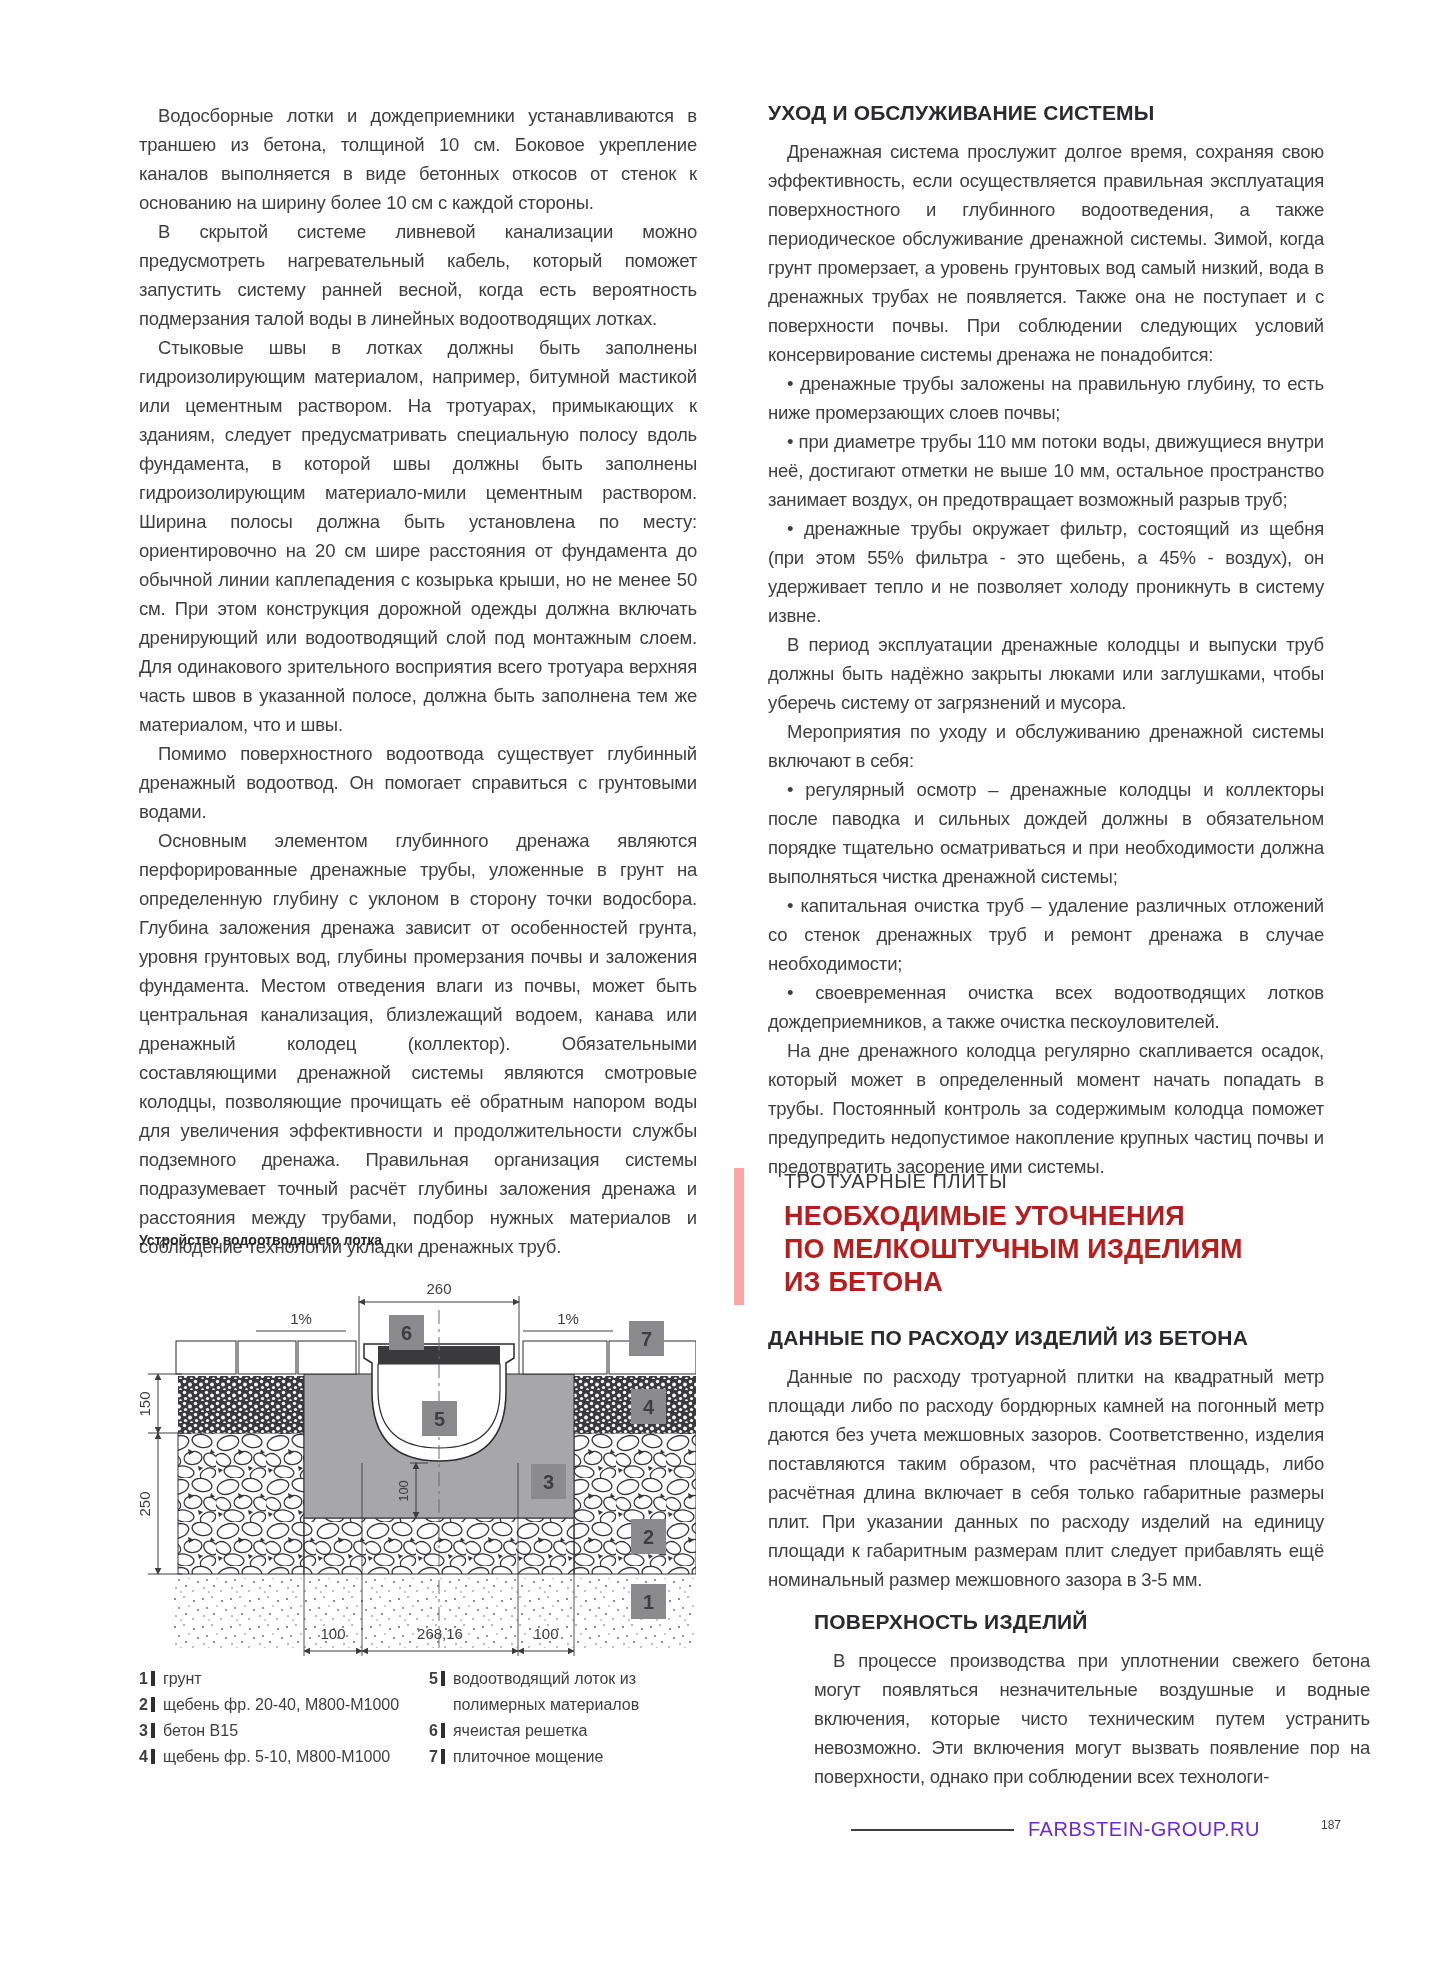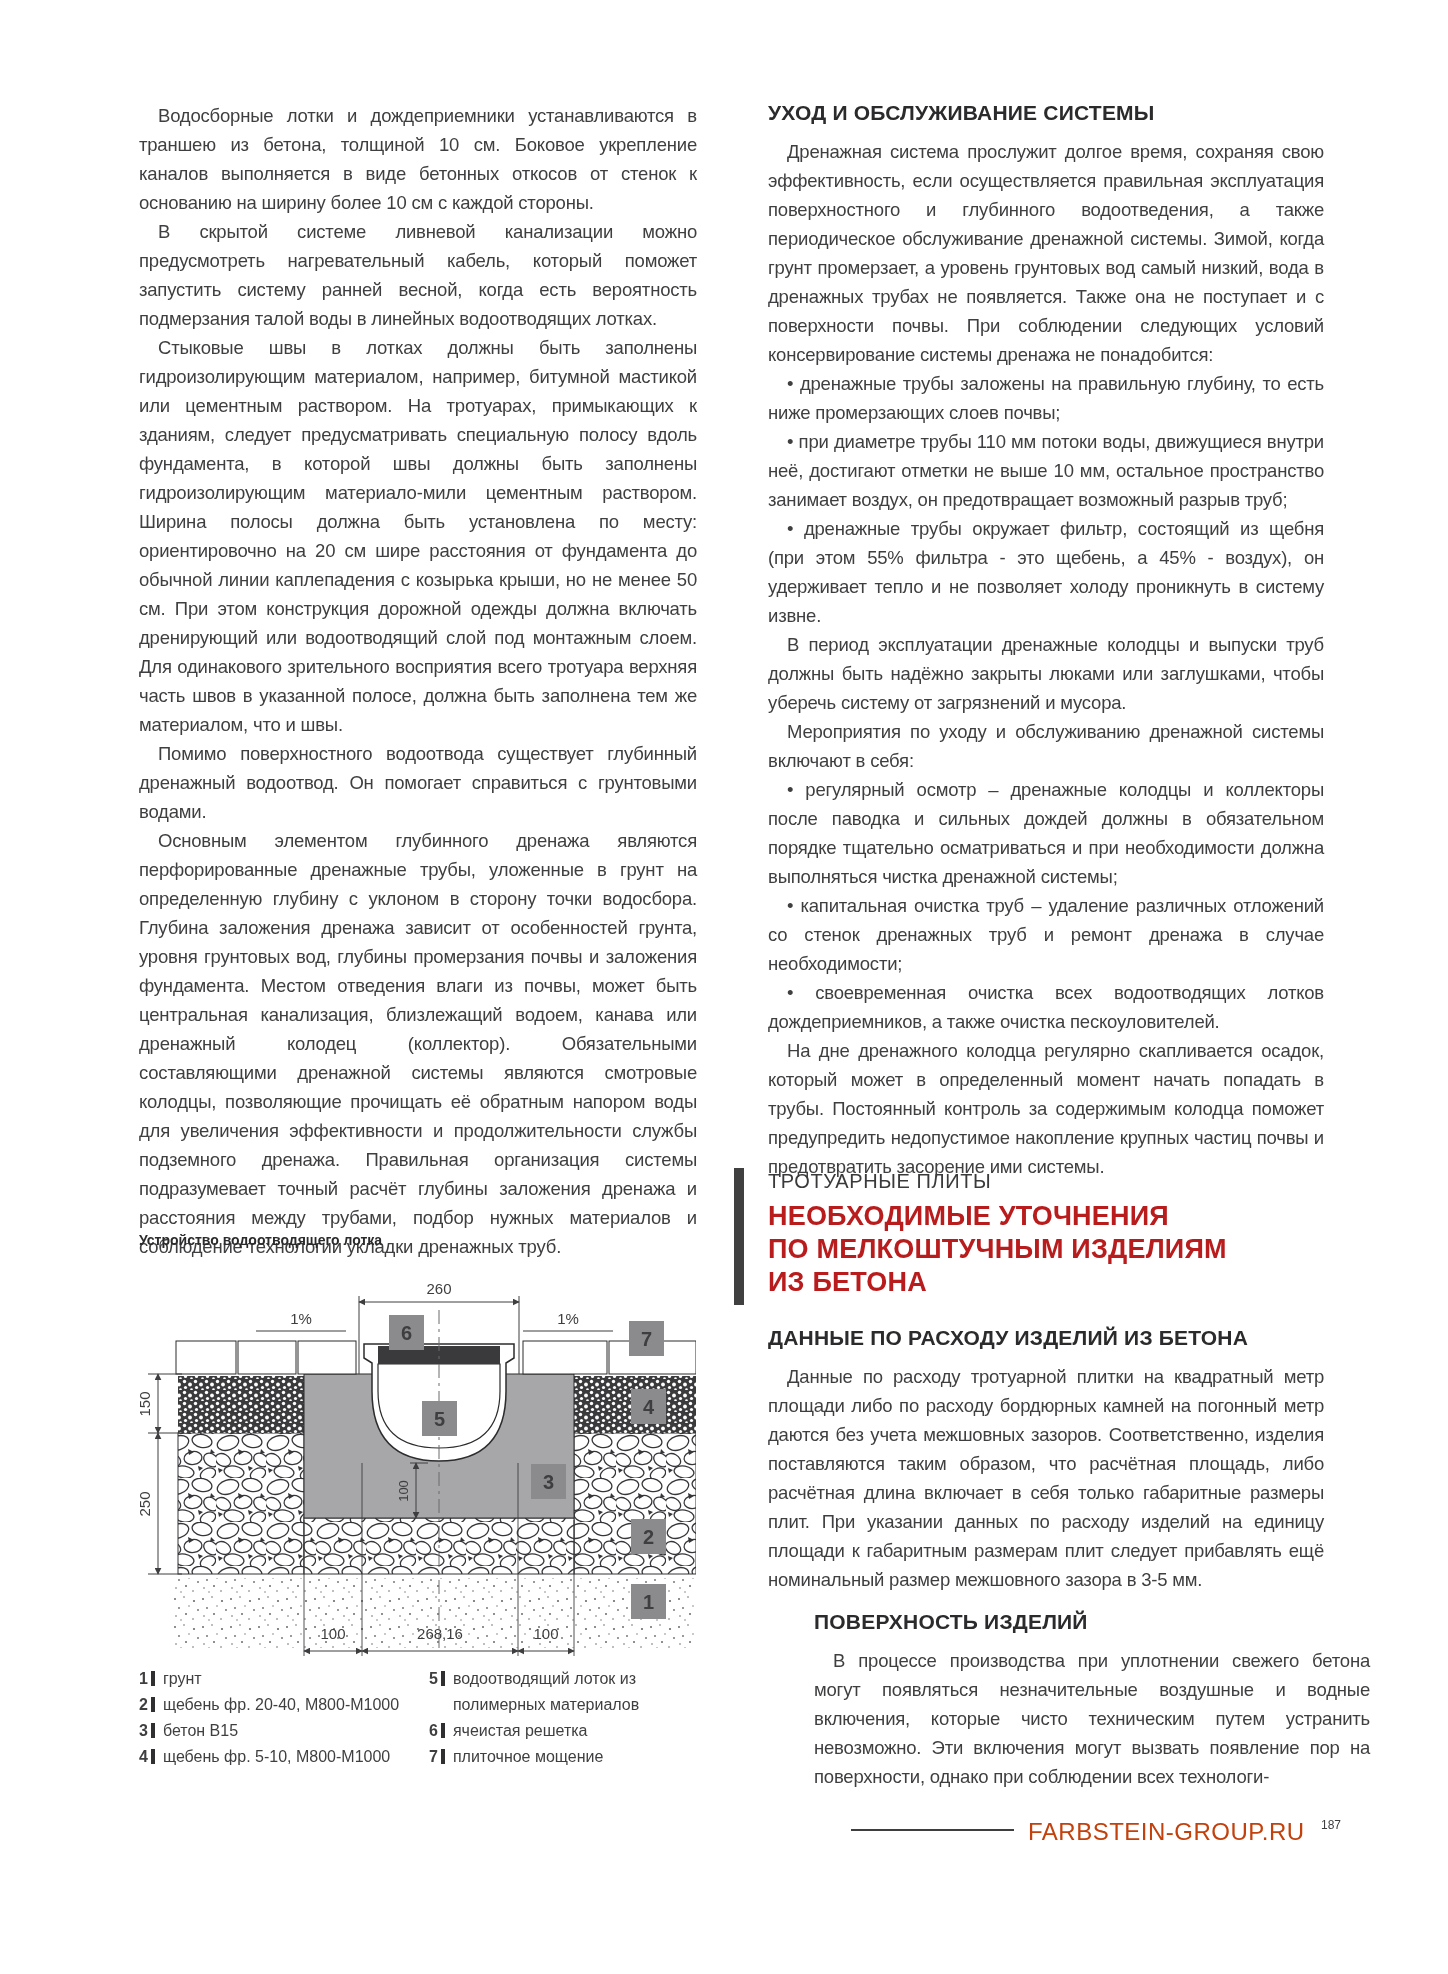--- a/index.html
+++ b/index.html
@@ -4,32 +4,32 @@
 <style>
   html,body{margin:0;padding:0;background:#ffffff;}
   .page{position:relative;width:1448px;height:1974px;background:#ffffff;overflow:hidden;
         font-family:"Liberation Sans",sans-serif;color:#3f3f41;margin-left:6px;}
   .col{position:absolute;}
   p.body{margin:0;font-size:18.5px;line-height:29px;text-align:justify;text-indent:19px;
          color:#3f3f41;letter-spacing:-0.2px;}
   .colh{margin:0 0 12px 0;font-size:21px;font-weight:bold;color:#2b2b2d;letter-spacing:0.2px;}
   .diagram-title{position:absolute;left:133px;top:1232px;width:558px;font-size:14px;
          font-weight:bold;color:#2b2b2d;}
-  .banner{position:absolute;left:728px;top:1168px;width:600px;border-left:10px solid #404040;
-          padding-left:24px;padding-top:2px;padding-bottom:6px;}
+  .banner{position:absolute;left:728px;top:1168px;width:600px;border-left:10px solid #fca5a5;
+          padding-left:40px;padding-top:2px;padding-bottom:6px;}
   .kicker{font-size:20px;color:#3a3a3c;letter-spacing:0.6px;margin-bottom:7px;}
   .btitle{font-size:27px;font-weight:bold;line-height:33px;color:#b91c1c;letter-spacing:0.2px;}
   .legend{position:absolute;left:133px;top:1666px;width:558px;font-size:16px;color:#3f3f41;}
   .legend-col{position:absolute;top:0;}
   .legend-item{display:flex;align-items:flex-start;line-height:26px;}
   .lnum{font-weight:bold;flex:none;}
   .lbar{flex:none;width:4px;height:15px;background:#2f2f31;margin:5px 8px 0 3px;}
   .ltext{flex:1;}
   .footer-line{position:absolute;left:845px;top:1829px;width:163px;height:2px;background:#3e3e40;}
-  .footer-site{position:absolute;left:1022px;top:1818px;font-size:24px;letter-spacing:0.5px;color:#c2410c;}
+  .footer-site{position:absolute;left:1022px;top:1818px;font-size:20px;letter-spacing:0.5px;color:#6d28d9;}
   .footer-page{position:absolute;left:1270px;top:1818px;width:65px;text-align:right;font-size:12px;color:#3e3e40;}
   svg.diagram{position:absolute;left:110px;top:1258px;}
   svg text{font-family:"Liberation Sans",sans-serif;fill:#3e3e40;}
 </style>
 </head>
 <body>
 
 <div class="page">
 
   <div class="col" style="left:133px;top:101px;width:558px">

